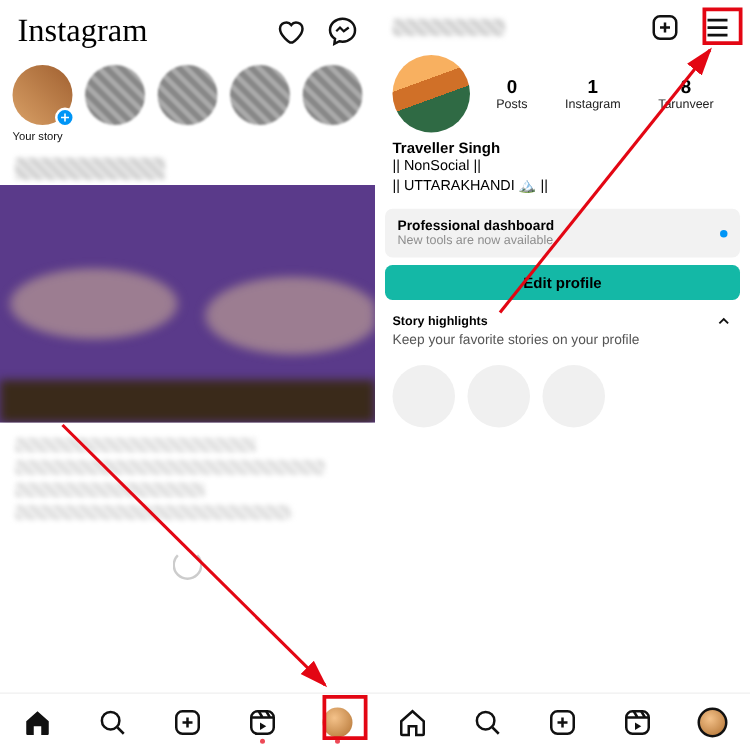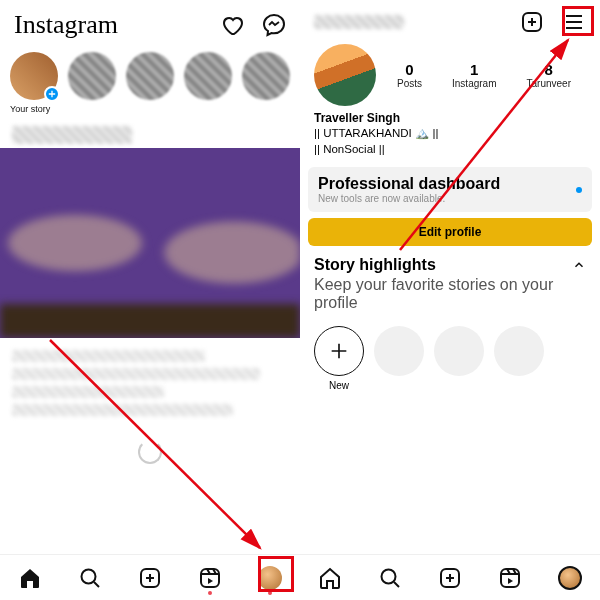--- a/index.html
+++ b/index.html
@@ -36,29 +36,29 @@
   .avatar-lg { width:62px; height:62px; border-radius:50%; background: radial-gradient(circle at 45% 35%, #f4c28a, #b07030); border: 0.5px solid #ddd; flex-shrink:0; background-image: radial-gradient(circle at 50% 28%, #e08020 0 18%, transparent 19%), radial-gradient(circle at 50% 55%, #f0c090 0 20%, transparent 21%), linear-gradient(#2a8a5a,#2a8a5a); border: none;}
   .avatar-lg { background: linear-gradient(160deg,#f8b060 0 35%,#d07028 35% 55%, #2f6a44 55%); }
   .stats { flex:1; display:flex; justify-content: space-around; align-items:center; }
   .stat { text-align:center; }
   .stat-num { font-size:15px; font-weight:600; }
   .stat-label { font-size:10px; color:#222; }
   .bio { padding: 2px 14px 4px 14px; font-size: 11.5px; line-height: 1.35; }
   .bio .name { font-weight:600; font-size:12px; }
   .more-link { color:#8e8e8e; }
   .pro-dash { margin: 6px 8px; background:#f2f2f2; border-radius:6px; padding: 8px 10px; display:flex; justify-content:space-between; align-items:center; }
-  .pro-dash .t { font-size:16px; font-weight:600; }
+  .pro-dash .t { font-size:11px; font-weight:600; }
   .pro-dash .s { font-size:10px; color:#8e8e8e; }
   .blue-dot { width:6px; height:6px; background:#0095f6; border-radius:50%; }
   .action-row { display:flex; gap:6px; padding: 0 8px; }
-  .action-btn { flex:1; background:#eab308; border-radius:6px; padding:7px 0; font-size:12px; font-weight:600; text-align:center; }
+  .action-btn { flex:1; background:#14b8a6; border-radius:6px; padding:7px 0; font-size:12px; font-weight:600; text-align:center; }
   .highlights { padding: 10px 14px 4px 14px; }
   .hl-head { display:flex; justify-content:space-between; align-items:center; }
-  .hl-title { font-size:16px; font-weight:600; }
-  .hl-sub { font-size:16px; color:#555; margin-top:2px; }
+  .hl-title { font-size:10px; font-weight:600; }
+  .hl-sub { font-size:11px; color:#555; margin-top:2px; }
   .hl-row { display:flex; gap:10px; padding: 10px 14px; align-items:flex-start; }
   .hl-new-circle { width:50px; height:50px; border:1px solid #111; border-radius:50%; display:flex; align-items:center; justify-content:center; }
   .hl-placeholder { width:50px; height:50px; border-radius:50%; background:#f0f0f0; }
   .hl-label { font-size:10px; text-align:center; margin-top:4px; }
   
   .red-box { position:absolute; border:3px solid #e30613; background: transparent; pointer-events:none; }
   #box-profile-tab { bottom: 8px; left: 258px; width: 36px; height: 36px; }
   #box-menu { top: 6px; right: 6px; width: 32px; height: 30px; }
   svg.arrow { position:absolute; pointer-events:none; }
   .icon { display:inline-flex; }
@@ -182,22 +182,22 @@
           <div class="stat-label">Instagram</div>
         </div>
         <div class="stat">
           <div class="stat-num">8</div>
           <div class="stat-label">Tarunveer</div>
         </div>
       </div>
     </div>
     <div class="bio">
       <div class="name">Traveller Singh</div>
+      <div>|| NonSocial ||</div>
       <div>|| UTTARAKHANDI 🏔️ ||</div>
-      <div>|| NonSocial ||</div>
     </div>
     <div class="pro-dash">
       <div>
         <div class="t">Professional dashboard</div>
         <div class="s">New tools are now available.</div>
       </div>
       <div class="blue-dot"></div>
     </div>
     <div class="action-row">
       <div class="action-btn">Edit profile</div>
@@ -207,28 +207,20 @@
         <div class="hl-title">Story highlights</div>
         <span class="icon">
           <svg width="14" height="14" viewBox="0 0 24 24" fill="none" stroke="#111" stroke-width="2.5">
               <path d="M6 15l6-6 6 6"></path>
             </svg>
         </span>
       </div>
       <div class="hl-sub">Keep your favorite stories on your profile</div>
     </div>
     <div class="hl-row">
-      <div>
-        <div class="hl-new-circle">
-          <svg width="22" height="22" viewBox="0 0 24 24" stroke="#111" stroke-width="1.8">
-              <path d="M12 4v16M4 12h16"></path>
-            </svg>
-        </div>
-        <div class="hl-label">New</div>
-      </div>
       <div class="hl-placeholder"></div>
       <div class="hl-placeholder"></div>
       <div class="hl-placeholder"></div>
     </div>
     <div class="tabbar">
       <div class="tab">
         <svg width="24" height="24" viewBox="0 0 24 24" fill="none" stroke="#111" stroke-width="2">
             <path d="M3 11l9-8 9 8v10a1 1 0 0 1-1 1h-5v-7h-6v7H4a1 1 0 0 1-1-1z"></path>
           </svg>
       </div>

